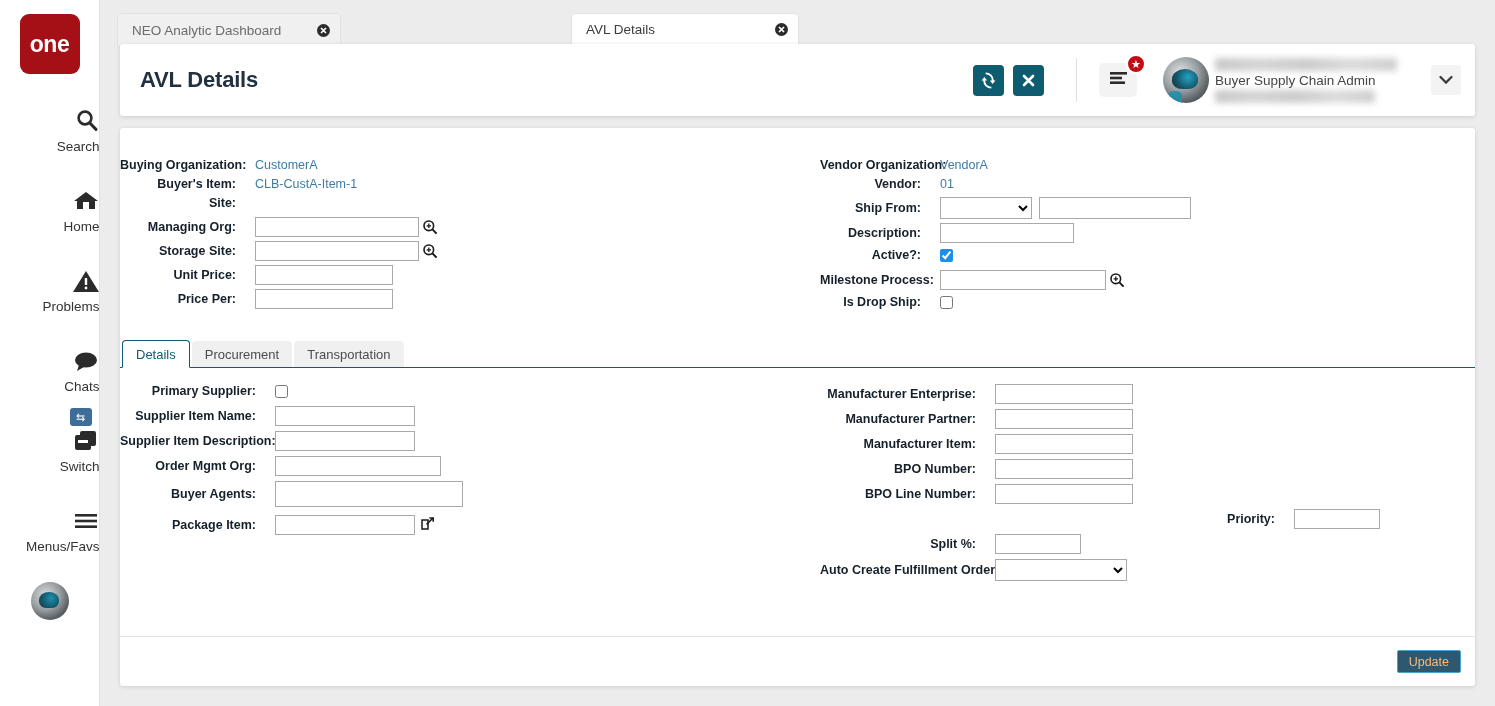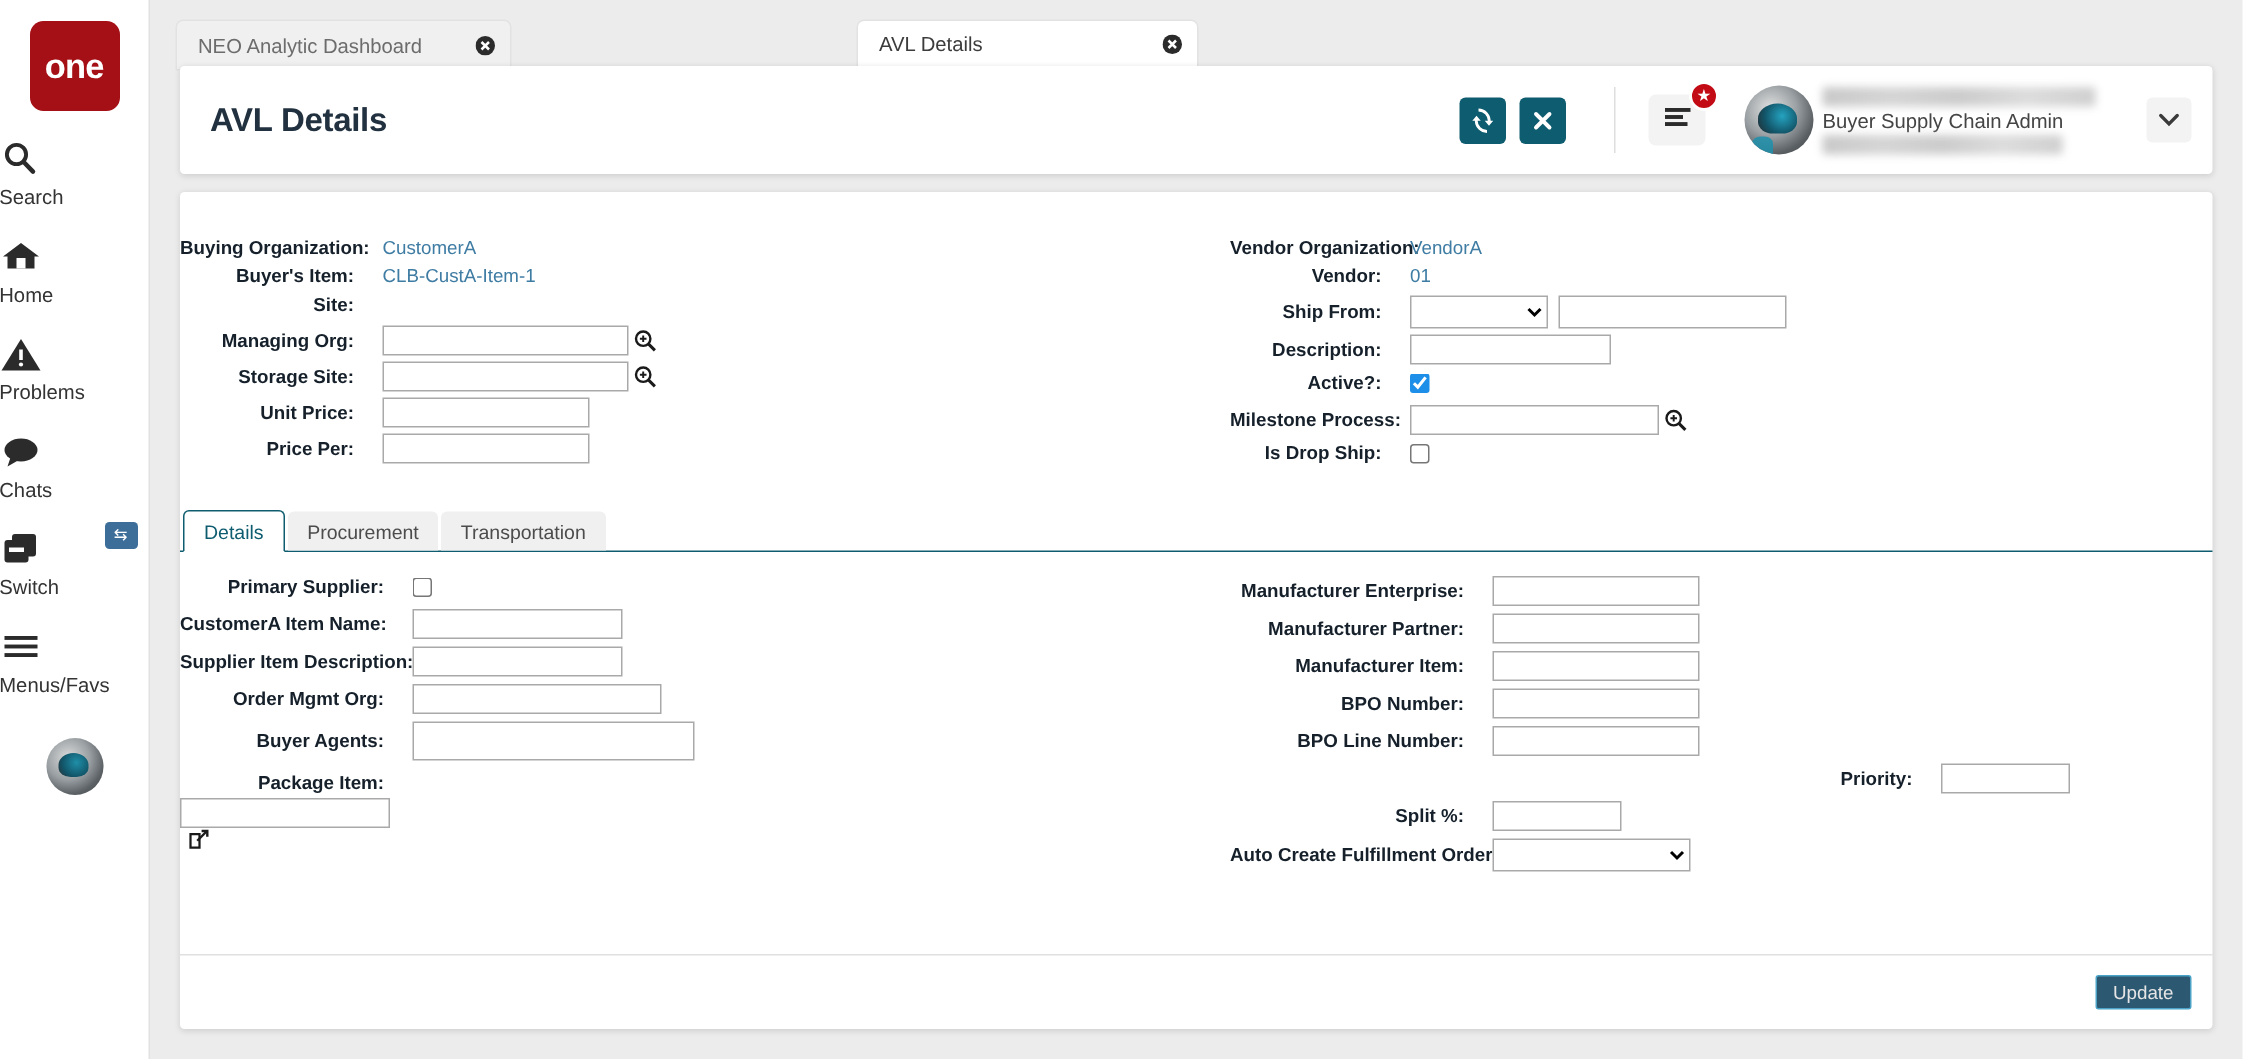--- a/index.html
+++ b/index.html
@@ -19,22 +19,22 @@
     border-right: 1px solid #e2e2e2;
     display: flex; flex-direction: column; align-items: center;
   }
   #logo {
     width: 60px; height: 60px; margin-top: 14px;
     background: #a50f16; border-radius: 9px;
     display: flex; align-items: center; justify-content: center;
     color: #fff; font-size: 23px; font-weight: bold; letter-spacing: -0.5px;
   }
   .nav-item {
-    width: 100px; padding-top: 17px;
-    display: flex; flex-direction: column; align-items: flex-start;
+    width: 100px; padding-top: 32px;
+    display: flex; flex-direction: column; align-items: flex-end;
     cursor: pointer; position: relative;
   }
   .nav-icon { height: 30px; display:flex; align-items:center; justify-content:center; }
   .nav-icon svg { display:block; }
   .nav-label {
     font-size: 13.5px; color: #333; margin-top: 3px;
     font-family: "Liberation Sans", sans-serif;
   }
   .switch-badge {
     position: absolute; right: 8px; top: 14px;
@@ -209,21 +209,21 @@
   #panel-right .lbl { width: 175px; }
 
   #footer-divider {
     position: absolute; left: 0; bottom: 49px; width: 1355px; height: 1px;
     background: #e0e0e0;
   }
   #update-btn {
     position: absolute; right: 14px; bottom: 13px;
     height: 23px; padding: 0 11px;
     background: #2d5871; border: 1px solid #4aa3c7; border-radius: 2px;
-    color: #e5e5e5; font-size: 12.5px; cursor: pointer;
+    color: #fdba74; font-size: 12.5px; cursor: pointer;
     font-family: "Liberation Sans", sans-serif;
   }
 </style>
 </head>
 <body>
 
 <div id="sidebar">
 
   <div id="logo">
     <span>one</span>
@@ -478,36 +478,36 @@
     <div id="tab-underline"></div>
 
     <div id="panel">
 
       <div id="panel-left" class="frm">
         <div class="row" style="margin-bottom:8px;">
           <span class="lbl">Primary Supplier:</span>
           <input class="cb" type="checkbox" style="">
         </div>
         <div class="row" style="margin-bottom:5px;">
-          <span class="lbl">CustomerA Item Name:</span>
+          <span class="lbl">Supplier Item Name:</span>
           <input class="txt" type="text" style="width: 140px;" value="">
         </div>
         <div class="row" style="margin-bottom:5px;">
           <span class="lbl">Supplier Item Description:</span>
           <input class="txt" type="text" style="width: 140px;" value="">
         </div>
         <div class="row" style="margin-bottom:5px;">
           <span class="lbl">Order Mgmt Org:</span>
           <input class="txt" type="text" style="width: 166px;" value="">
         </div>
         <div class="row" style="margin-bottom:5px;">
           <span class="lbl">Buyer Agents:</span>
           <input class="txt" type="text" style="width: 188px; height: 26px;" value="">
         </div>
-        <div class="row" style="align-items:flex-start;flex-direction:column;">
+        <div class="row" style="align-items:center;">
           <span class="lbl" style="padding-top:3px;">Package Item:</span>
           <input class="txt" type="text" style="width: 140px; margin-top: 3px;" value="">
           <span class="editicon">
             <svg width="15" height="15" viewBox="0 0 15 15">
                 <path d="M2 4 h6 v9 H2 Z" fill="none" stroke="#1a1a1a" stroke-width="1.5"></path>
                 <path d="M6.5 8.5 L13 2" stroke="#1a1a1a" stroke-width="1.6"></path>
                 <path d="M9.4 2 h3.8 v3.8" fill="none" stroke="#1a1a1a" stroke-width="1.6"></path>
               </svg>
           </span>
         </div>

